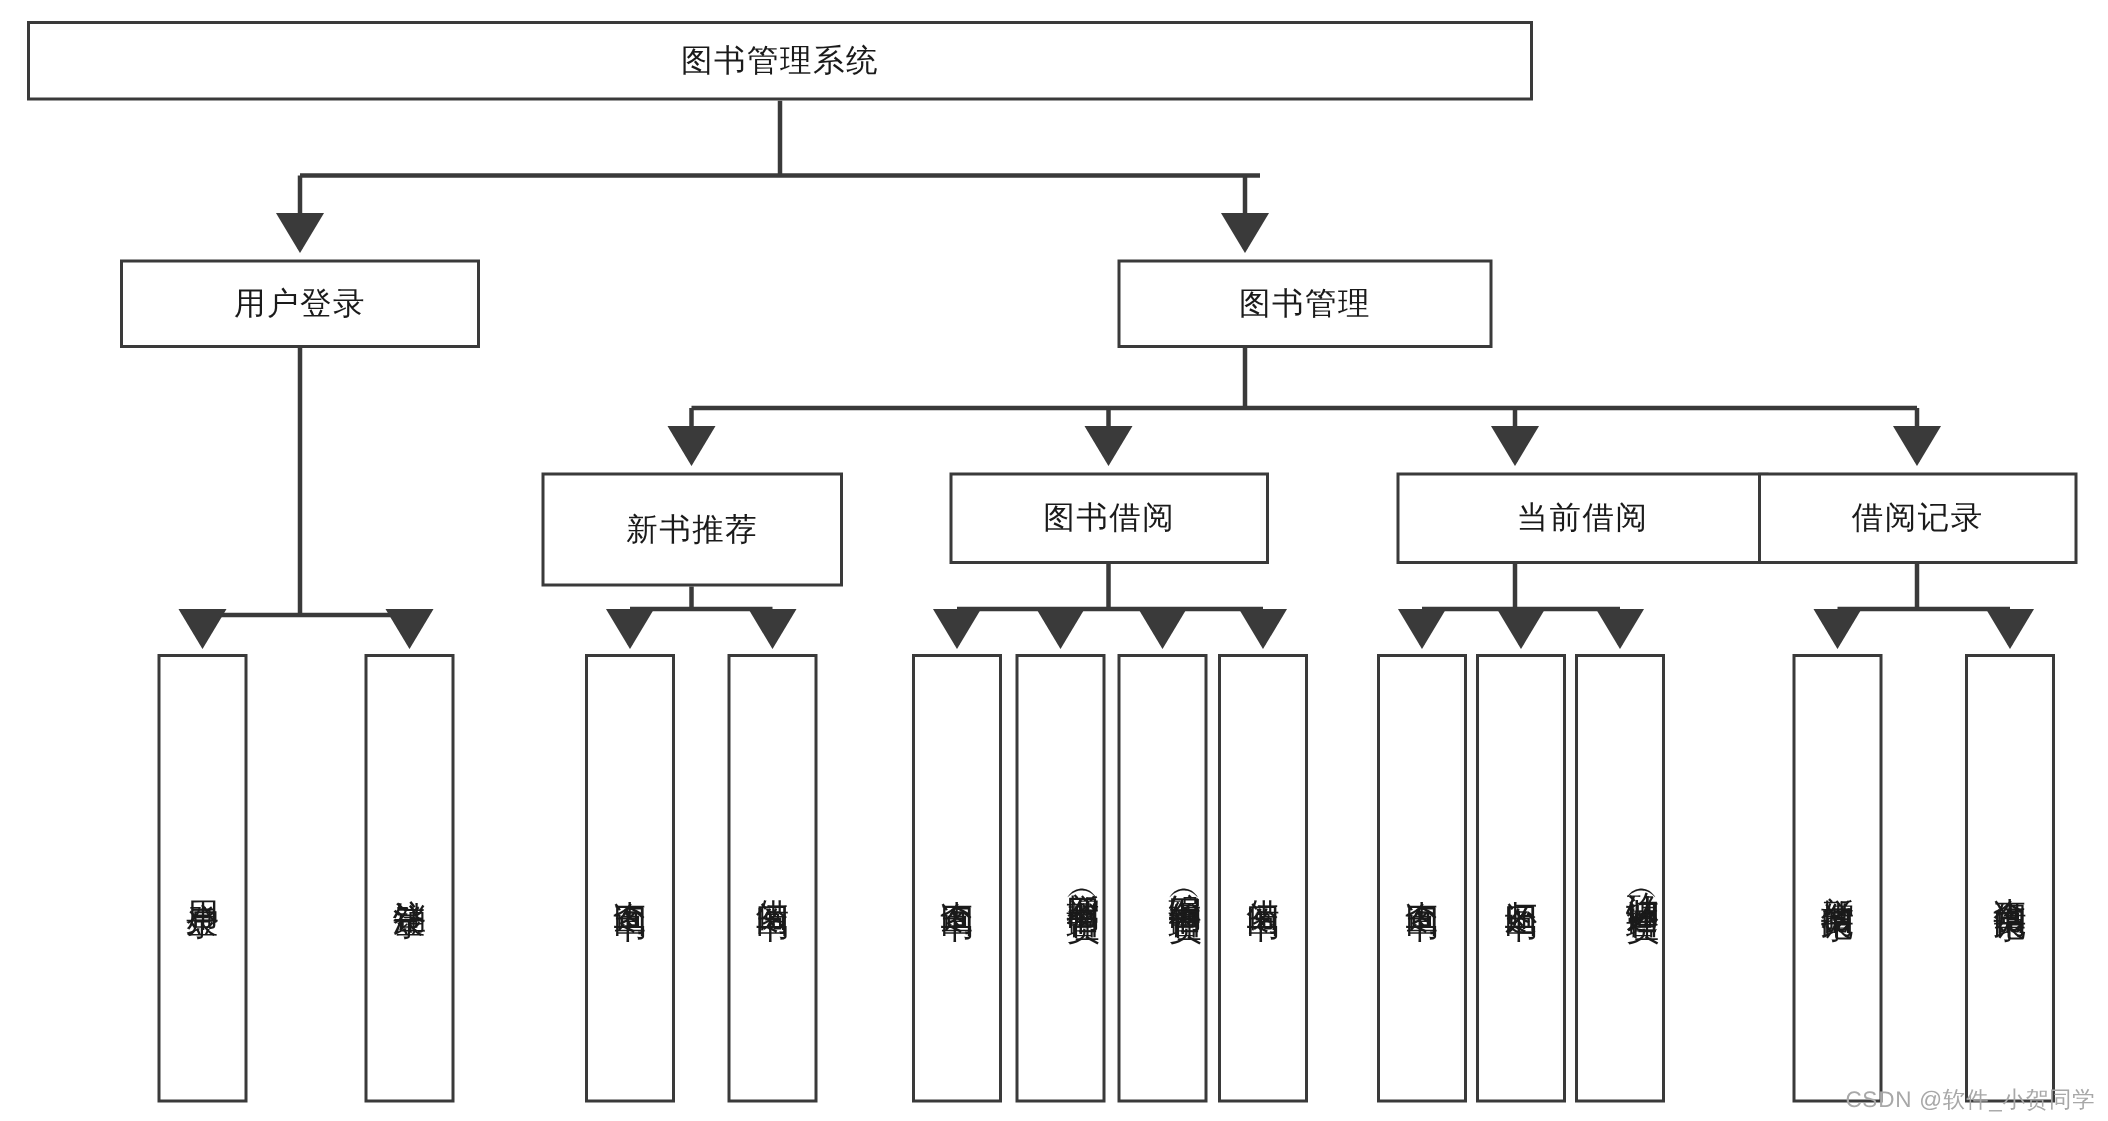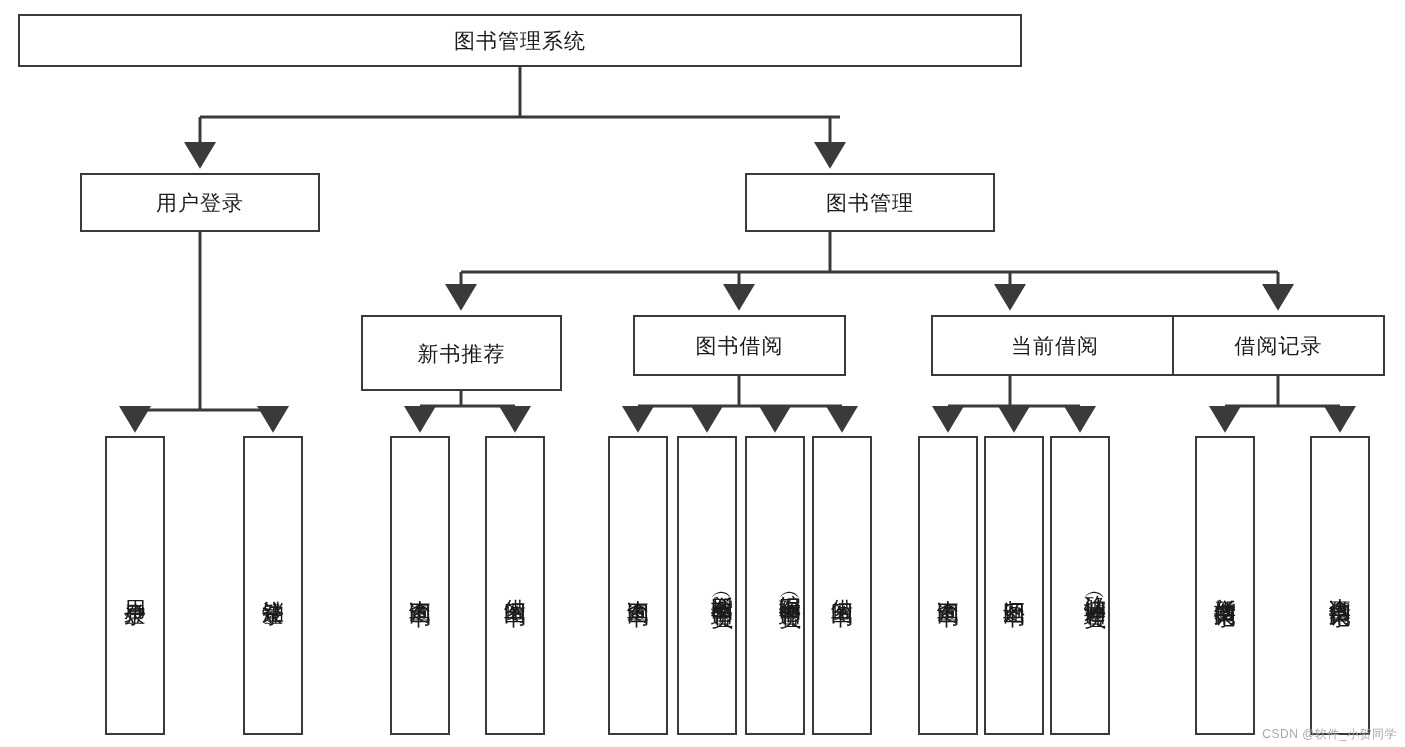--- a/index.html
+++ b/index.html
@@ -49,21 +49,21 @@
     justify-content: center;
     text-align: center;
   }
   .node-v span {
     display: block;
   }
   #watermark {
     position: absolute;
     right: 8px;
     bottom: 4px;
-    font-size: 12px;
+    font-size: 15px;
     color: #a8a8a8;
     white-space: nowrap;
     letter-spacing: 0.5px;
   }
 </style>
 </head>
 <body>
 
 <div id="page">
 

